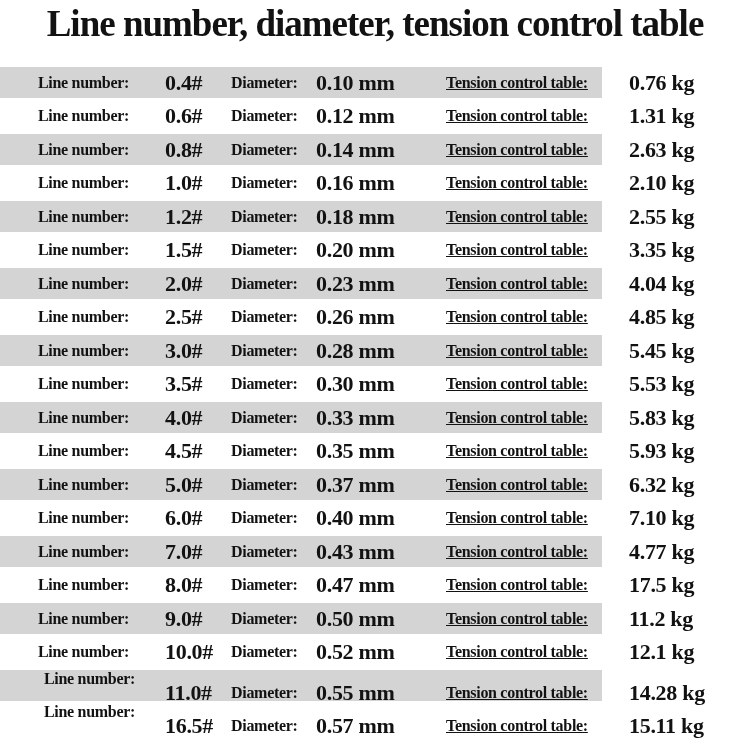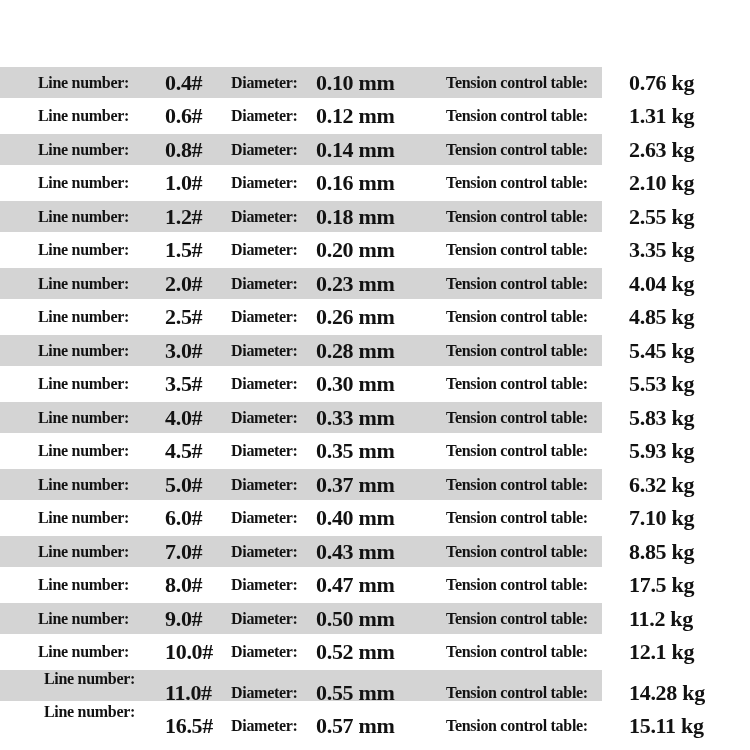--- a/index.html
+++ b/index.html
@@ -62,39 +62,40 @@
   }
   .val {
     font-weight: bold;
     font-size: 22px;
     letter-spacing: -0.3px;
   }
   .l1 { left: 38px;  }
   .v1 { left: 165px; text-align: right; }
   .l2 { left: 231px; }
   .v2 { left: 316px; }
-  .l3 { left: 446px; }
+  .l3 { left: 446px; text-decoration: underline; }
   .v3 { left: 629px; }
   
   .row.offset .l1 {
     top: 28%;
     left: 44px;
   }
   .row.offset .v1,
   .row.offset .l2,
   .row.offset .v2,
   .row.offset .l3,
   .row.offset .v3 {
     top: calc(50% + 7px);
   }
 </style>
 </head>
 <body>
 
 <div class="page">
+  <h1 class="title">Line number, diameter, tension control table</h1>
   <div class="rows" id="rows">
   <div class="row gray">
     <span class="lbl l1">Line number:</span>
     <span class="val v1">0.4#</span>
     <span class="lbl l2">Diameter:</span>
     <span class="val v2">0.10 mm</span>
     <span class="lbl l3">Tension control table:</span>
     <span class="val v3">0.76 kg</span>
   </div>
 
@@ -214,21 +215,21 @@
     <span class="lbl l3">Tension control table:</span>
     <span class="val v3">7.10 kg</span>
   </div>
 
   <div class="row gray">
     <span class="lbl l1">Line number:</span>
     <span class="val v1">7.0#</span>
     <span class="lbl l2">Diameter:</span>
     <span class="val v2">0.43 mm</span>
     <span class="lbl l3">Tension control table:</span>
-    <span class="val v3">8.85 kg</span>
+    <span class="val v3">4.77 kg</span>
   </div>
 
   <div class="row">
     <span class="lbl l1">Line number:</span>
     <span class="val v1">8.0#</span>
     <span class="lbl l2">Diameter:</span>
     <span class="val v2">0.47 mm</span>
     <span class="lbl l3">Tension control table:</span>
     <span class="val v3">17.5 kg</span>
   </div>

